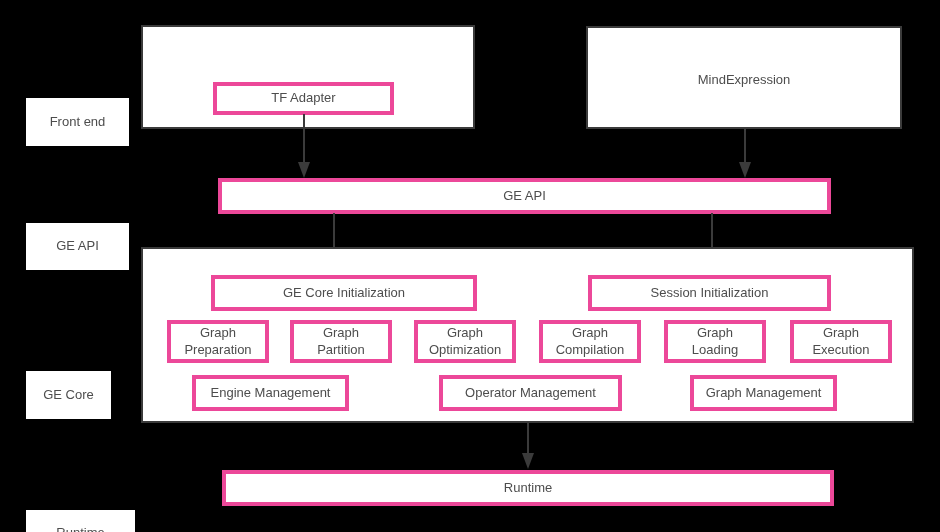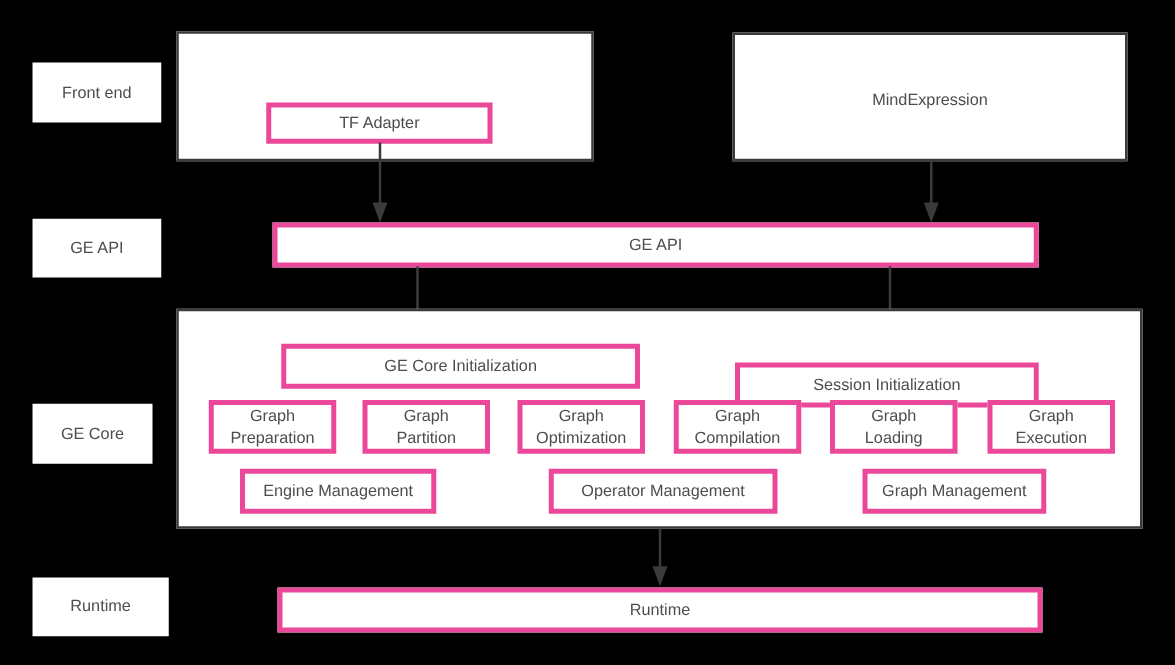--- a/index.html
+++ b/index.html
@@ -24,20 +24,21 @@
     align-items: center;
     justify-content: center;
     color: #4d4d4d;
     font-size: 13px;
     line-height: 1.25;
     text-align: center;
     white-space: pre-line;
   }
   .plain {
     border: none;
+    margin-top: 48px;
   }
   .group-box {
     position: absolute;
     background: #ffffff;
     border: 2px solid #3b3b3b;
     box-sizing: border-box;
   }
   .group-title {
     position: absolute;
     left: 0;
@@ -56,21 +57,21 @@
 </style>
 </head>
 <body>
 
 <div id="canvas">
 
   <div class="box plain" style="left:26px; top:50px; width:103px; height:48px;">Front end</div>
 
   <div class="box plain" style="left:26px; top:175px; width:103px; height:47px;">GE API</div>
 
-  <div class="box plain" style="left:26px; top:323px; width:96px; height:48px;">GE Core</div>
+  <div class="box plain" style="left:26px; top:323px; width:85px; height:48px;">GE Core</div>
 
   <div class="box plain" style="left:26px; top:462px; width:109px; height:47px;">Runtime</div>
 
   <div class="group-box" style="left:141px; top:25px; width:334px; height:104px;">
     <div class="group-title" style="top:56px;">Tensorflow</div>
   </div>
   <div class="box" style="left:213px; top:82px; width:181px; height:33px;">TF Adapter</div>
 
   <div class="group-box" style="left:586px; top:26px; width:316px; height:103px;padding-left:24px;">
     <div class="group-title" style="top:44px;">MindExpression</div>
@@ -101,23 +102,23 @@
 
   <div class="arrow" style="left:704px; top:213px;">
     <svg width="16" height="64" viewBox="0 0 16 64">
       <line x1="8" y1="0" x2="8" y2="50" stroke="#3b3b3b" stroke-width="2"></line>
       <polygon points="8,62 2,46 14,46" fill="#3b3b3b"></polygon>
     </svg>
   </div>
 
   <div class="group-box" style="left:141px; top:247px; width:773px; height:176px;"></div>
 
-  <div class="box" style="left:225px; top:275px; width:287px; height:36px;">GE Core Initialization</div>
+  <div class="box" style="left:211px; top:275px; width:266px; height:36px;">GE Core Initialization</div>
 
-  <div class="box" style="left:588px; top:290px; width:243px; height:36px;">Session Initialization</div>
+  <div class="box" style="left:588px; top:275px; width:243px; height:36px;">Session Initialization</div>
 
   <div class="box" style="left:167px; top:320px; width:102px; height:43px;">Graph
 Preparation</div>
 
   <div class="box" style="left:290px; top:320px; width:102px; height:43px;">Graph
 Partition</div>
 
   <div class="box" style="left:414px; top:320px; width:102px; height:43px;">Graph
 Optimization</div>
 

